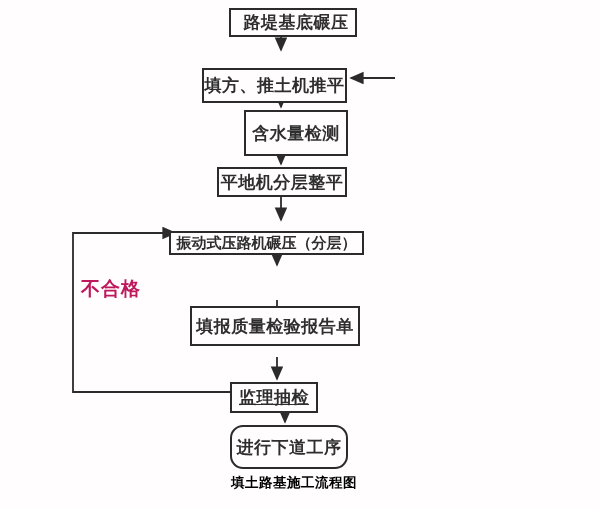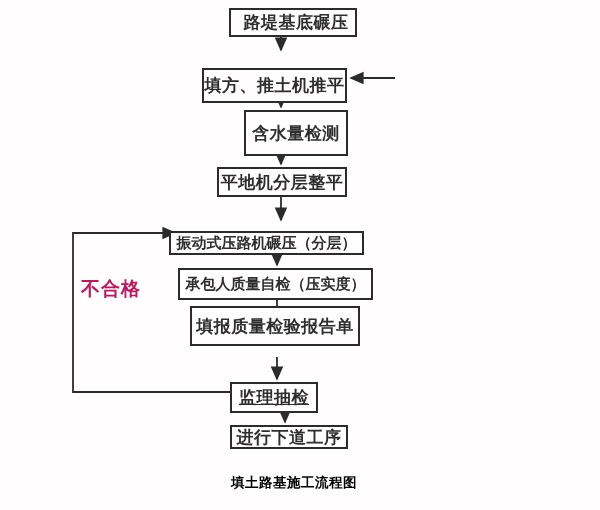--- a/index.html
+++ b/index.html
@@ -82,25 +82,24 @@
 
   <div class="node" style="left:202px; top:68px; width:145px; height:35px;">填方、推土机推平</div>
 
 
   <div class="node" style="left:244px; top:110px; width:104px; height:46px;">含水量检测</div>
 
   <div class="node" style="left:217px; top:167px; width:130px; height:30px;">平地机分层整平</div>
 
   <div class="node small-text" style="left:169px; top:223px; width:195px; height:24px;margin-top:8px;">振动式压路机碾压（分层）</div>
 
-  <div class="node small-text" style="left:178px; top:268px; width:195px; height:32px;">承包人质量自检（压实度）</div>
 
   <div class="node" style="left:190px; top:306px; width:170px; height:40px;">填报质量检验报告单</div>
 
   <div class="node" style="left:230px; top:382px; width:88px; height:31px;text-decoration:underline;">监理抽检</div>
 
-  <div class="node" style="left:230px; top:425px; width:118px; height:24px;">进行下道工序</div>
+  <div class="node" style="left:230px; top:425px; width:118px; height:44px;border-radius:13px;">进行下道工序</div>
 
   <div class="edge-label" style="left:81px; top:276px;">不合格</div>
 
   <div class="caption" style="left:294px; top:474px;">填土路基施工流程图</div>
 
 </div>
 
 </body></html>

